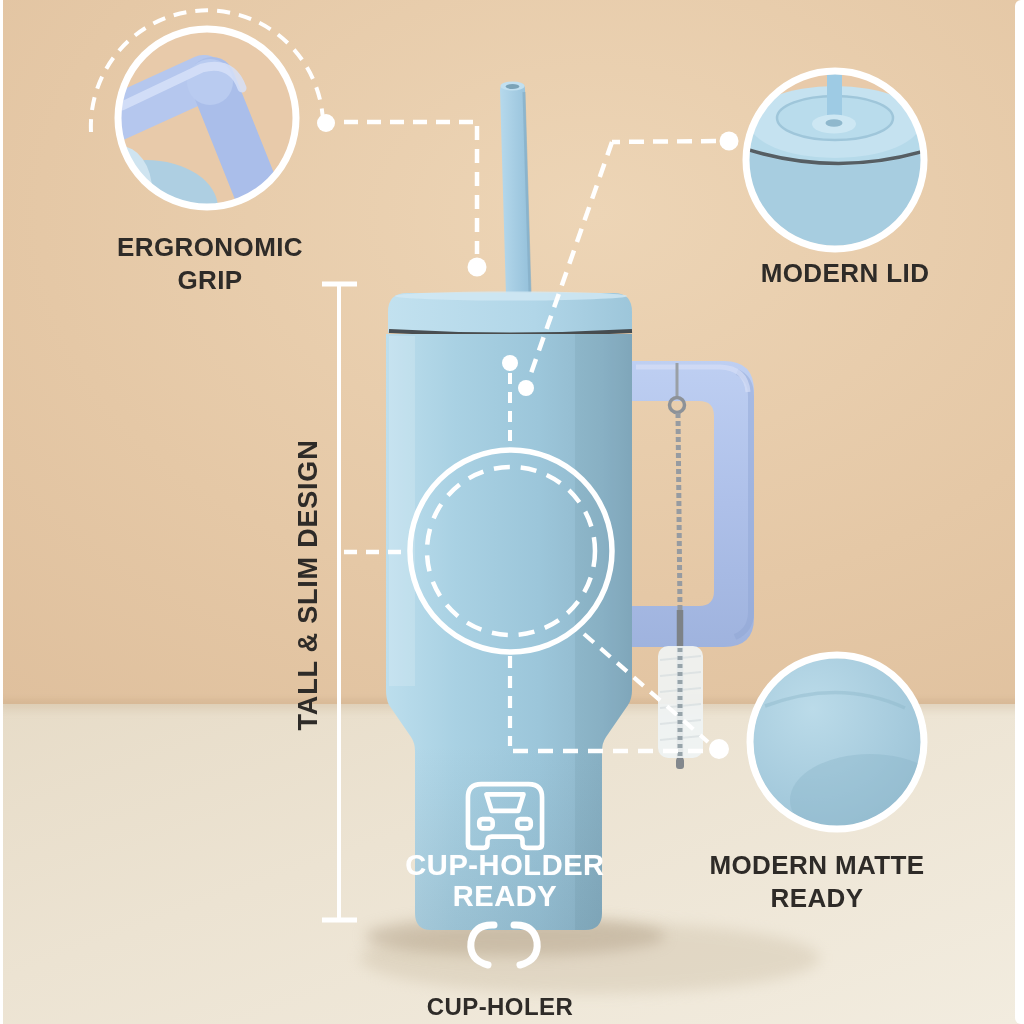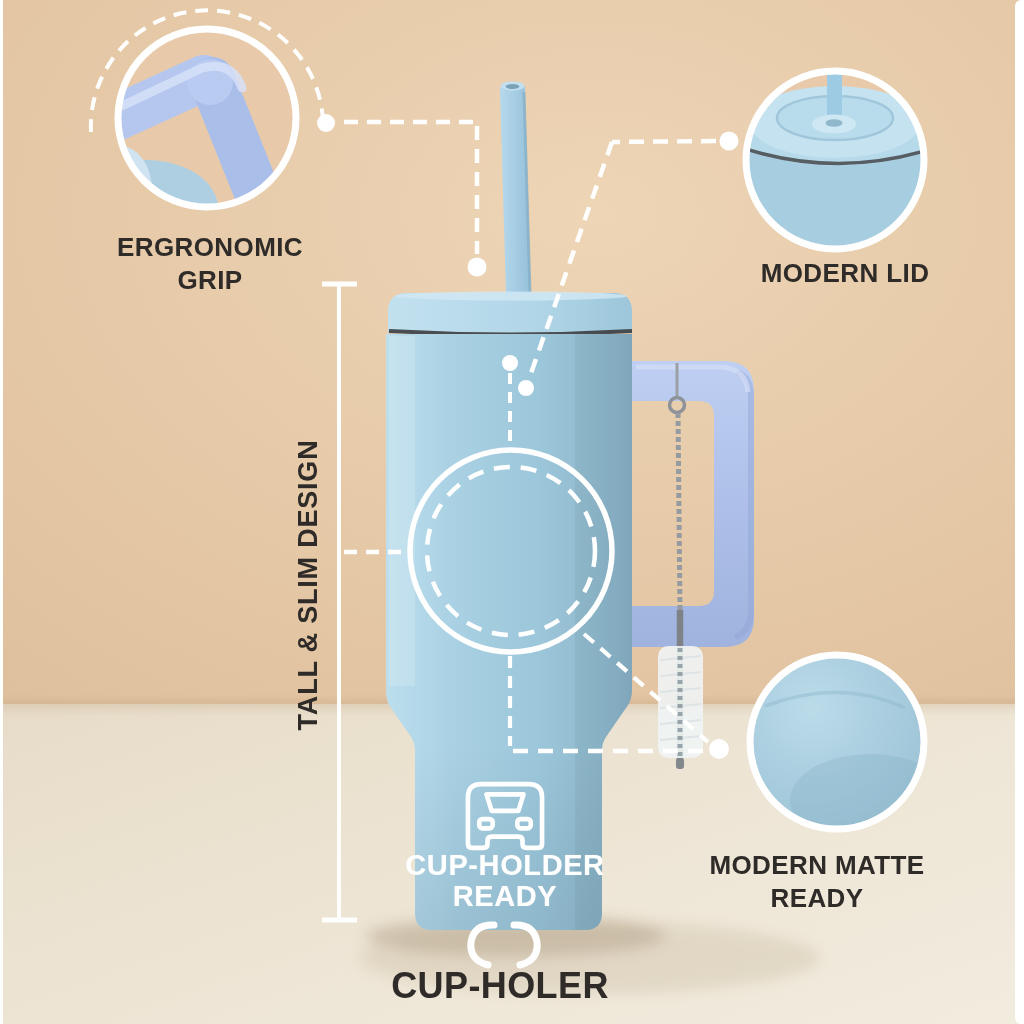--- a/index.html
+++ b/index.html
@@ -22,21 +22,21 @@
   
   .label{position:absolute;font-weight:bold;color:#2e2b28;text-align:center;
     letter-spacing:.4px;font-size:26px;line-height:33px;}
   #label-ergonomic{left:85px;top:231px;width:250px;}
   #label-spill{left:715px;top:257px;width:260px;}
   #label-modern{left:687px;top:849px;width:260px;}
   #label-tall{left:114px;top:563px;width:400px;height:44px;
     transform:rotate(-90deg);font-size:27px;letter-spacing:.8px;}
   #label-cupready{left:398px;top:850px;width:214px;color:#ffffff;
     font-size:29px;line-height:31px;letter-spacing:.6px;text-shadow:0 0 1px rgba(255,255,255,.4);}
-  #label-cupholer{left:390px;top:969px;width:220px;font-size:36px;}
+  #label-cupholer{left:390px;top:990px;width:220px;font-size:24px;}
   .icon-box{position:absolute;}
   #car-icon-box{left:465px;top:781px;}
   #clamp-icon-box{left:461px;top:919px;}
 </style>
 </head>
 <body>
 
 <div id="stage">
   <div id="wall"></div>
   <div id="floor"></div>

